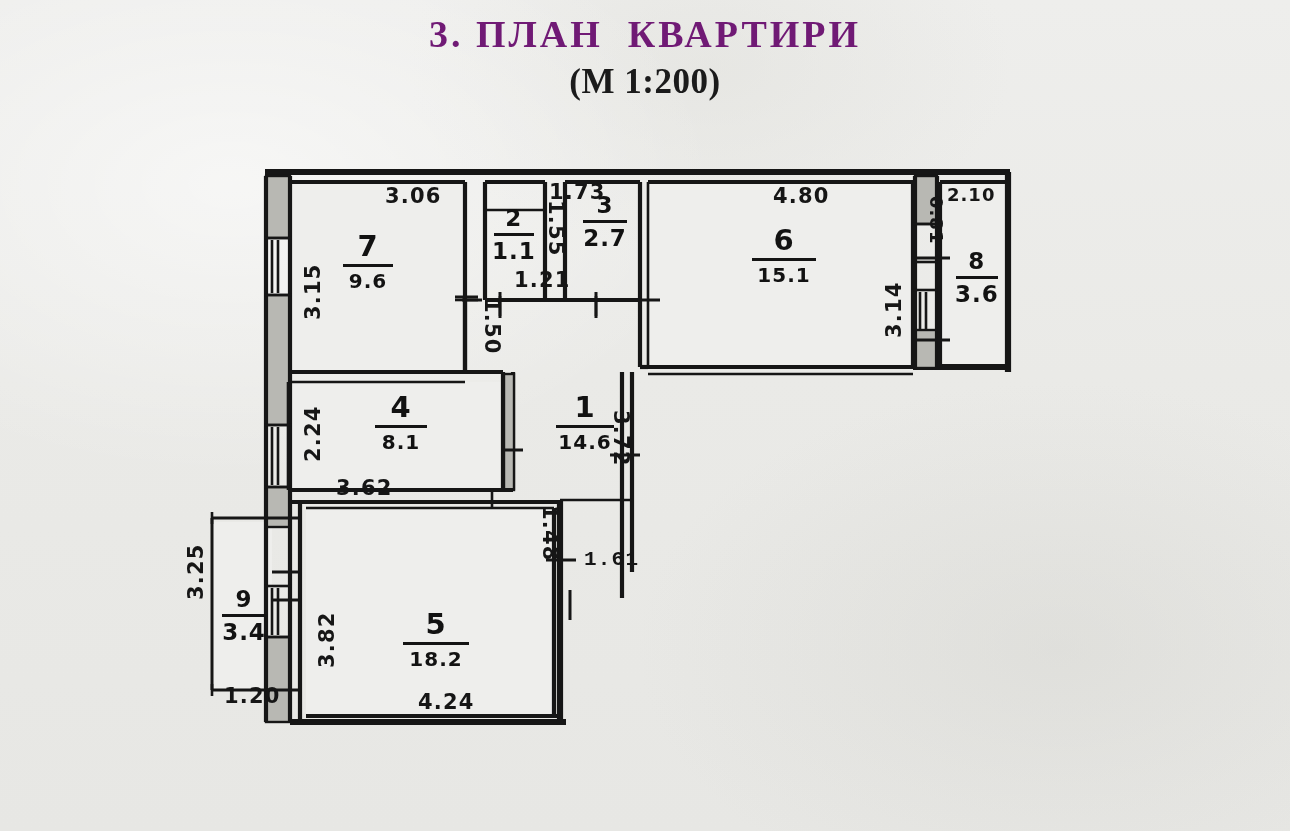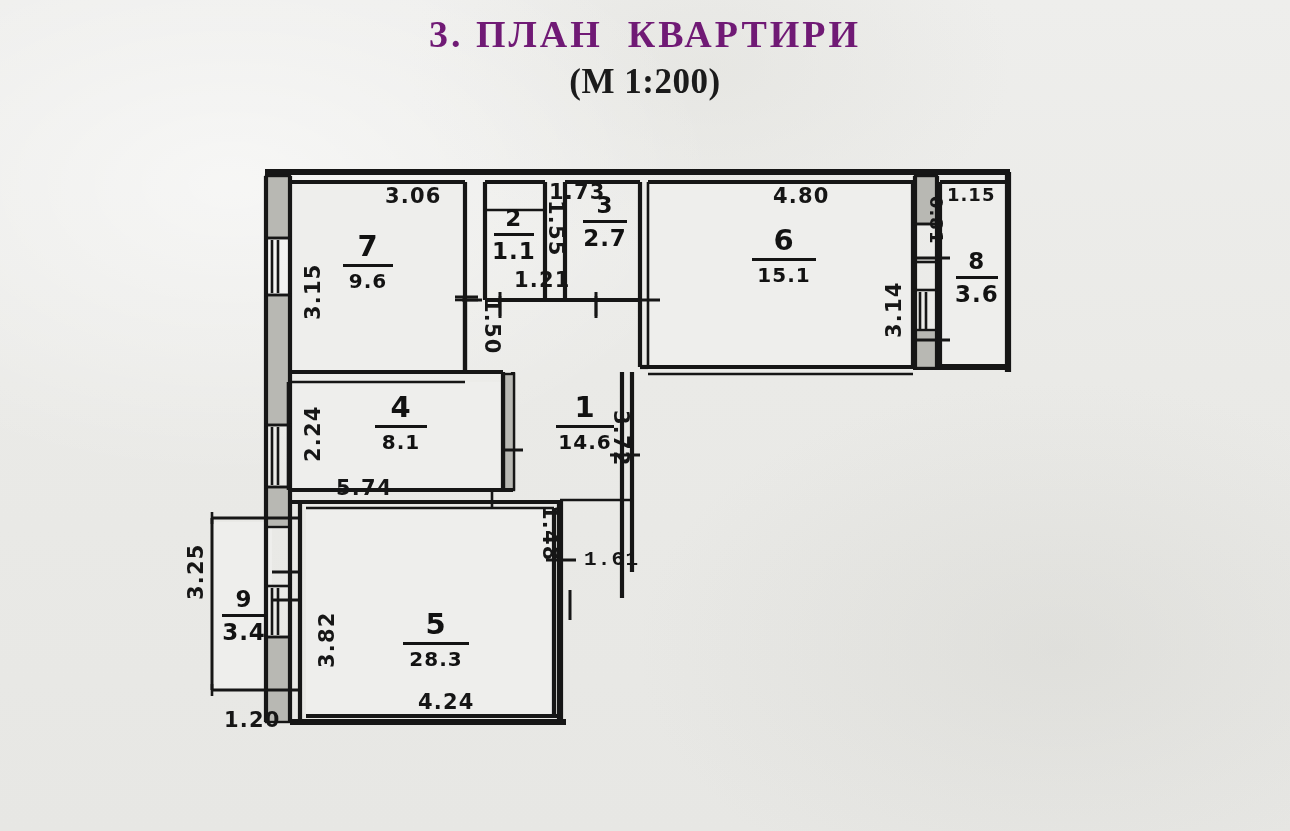--- a/index.html
+++ b/index.html
@@ -280,37 +280,37 @@
 
 <div class="room-label" style="left:556px;top:393px;">
   <span class="num">1</span>
   <span class="bar" style="width:58px;"></span>
   <span class="area">14.6</span>
 </div>
 
 <div class="room-label" style="left:403px;top:610px;">
   <span class="num">5</span>
   <span class="bar" style="width:66px;"></span>
-  <span class="area">28.3</span>
+  <span class="area">18.2</span>
 </div>
 
 <div class="room-label sm" style="left:222px;top:588px;">
   <span class="num">9</span>
   <span class="bar" style="width:44px;"></span>
   <span class="area">3.4</span>
 </div>
 
 <span class="hand dim" style="left:385px;top:186px;">3.06</span>
 <span class="hand dim" style="left:514px;top:270px;">1.21</span>
 <span class="hand dim" style="left:549px;top:182px;">1.73</span>
 <span class="hand dim" style="left:745px;top:186px;margin-left:28px;">4.80</span>
-<span class="hand dim small" style="left:947px;top:186px;">1.15</span>
-<span class="hand dim" style="left:336px;top:478px;">5.74</span>
+<span class="hand dim small" style="left:947px;top:186px;">2.10</span>
+<span class="hand dim" style="left:336px;top:478px;">3.62</span>
 <span class="hand dim" style="left:584px;top:549px;font-family:Liberation Mono, monospace;">1.61</span>
-<span class="hand dim" style="left:224px;top:710px;">1.20</span>
+<span class="hand dim" style="left:224px;top:686px;">1.20</span>
 <span class="hand dim" style="left:395px;top:692px;margin-left:23px;">4.24</span>
 
 <span class="hand dim rot90" style="left:303px;top:320px;">3.15</span>
 <span class="hand dim rot270" style="left:566px;top:200px;">1.55</span>
 <span class="hand dim rot270" style="left:502px;top:298px;">1.50</span>
 <span class="hand dim small rot270" style="left:945px;top:196px;">0.81</span>
 <span class="hand dim rot90" style="left:884px;top:338px;">3.14</span>
 <span class="hand dim rot90" style="left:303px;top:462px;">2.24</span>
 <span class="hand dim rot270" style="left:631px;top:410px;">3.72</span>
 <span class="hand dim rot270" style="left:560px;top:505px;">1.48</span>

